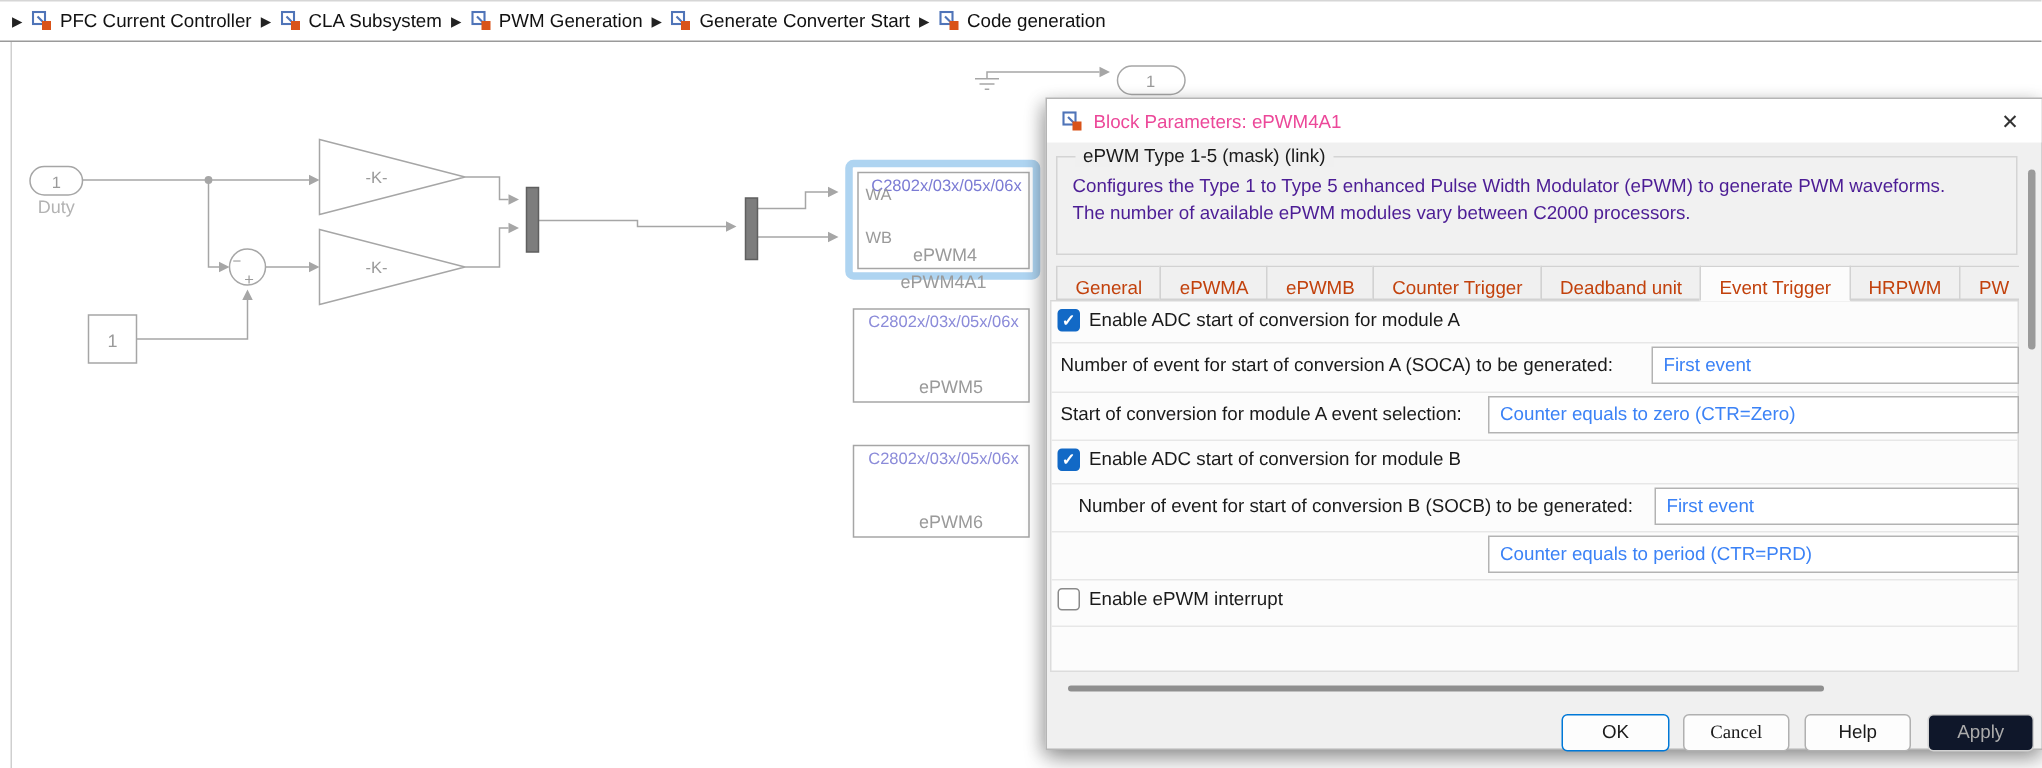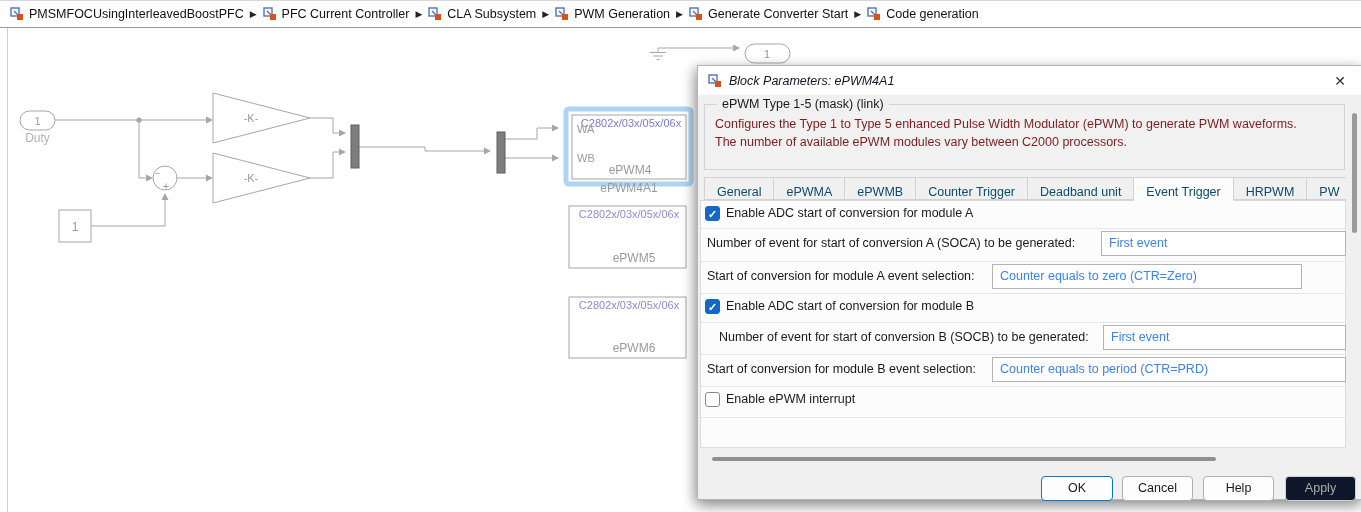--- a/index.html
+++ b/index.html
@@ -23,36 +23,36 @@
   .blk   { fill:#ffffff; stroke:#a6a6a6; }
   .ah    { fill:#a6a6a6; stroke:none; }
 
   
   .dialog { position:absolute; left:697px; top:65px; width:665px; height:435px;
             background:#f0f0f0; border:1px solid #b5b5b5; z-index:5;
             box-shadow:0 6px 14px rgba(0,0,0,.38), -4px 2px 10px rgba(0,0,0,.15);
             font-size:12.5px; color:#1a1a1a; }
   .titlebar { position:absolute; left:0; top:0; right:0; height:29px; background:#fff;
               display:flex; align-items:center; padding:0 10px; }
-  .titlebar .t { margin-left:7px; font-size:12.5px; color:#0f172a;font-style:italic; }
+  .titlebar .t { margin-left:7px; font-size:12.5px; color:#ec4899; }
   .closebtn { position:absolute; right:12px; top:6px; width:18px; height:18px;
               font-size:14px; color:#333; text-align:center; line-height:18px; cursor:pointer; }
 
   .groupbox { position:absolute; left:6px; top:38px; width:641px; height:66px;
               border:1px solid #d4d4d4; background:#f1f1f1; }
   .grouplegend { position:absolute; left:12px; top:-8px; background:#f0f0f0; padding:0 5px;
                  font-size:12.5px; color:#1a1a1a; }
   .groupdesc { position:absolute; left:10px; top:10px; right:8px; line-height:18px;
-               font-size:12.5px; color:#7f1d1d; }
+               font-size:12.5px; color:#4c1d95; }
 
   .tabstrip { position:absolute; left:6px; top:111px; width:642px; height:24px;
               display:flex; overflow:hidden; }
   .tab { flex:0 0 auto; padding:4px 12px; line-height:21px; height:23px; background:#f0f0f0;
          border:1px solid #d2d2d2; margin-left:-1px; white-space:nowrap; cursor:pointer;
-         font-size:12.5px; color:#0c4a6e; }
+         font-size:12.5px; color:#c2410c; }
   .tab:first-child { margin-left:0; }
   .tab.active { background:#fcfcfc; height:24px; border-bottom:1px solid #fcfcfc; z-index:2; position:relative; }
 
   .panel { position:absolute; left:2px; top:134px; width:646px; height:248px;
            background:#fcfcfc; border:1px solid #dcdcdc; border-top:1px solid #d7d7d7; }
   .sep { position:absolute; left:0; right:0; height:1px; background:#e7e7e7; }
   .rowlabel { position:absolute; height:25px; line-height:25px; white-space:nowrap;
               font-size:12.5px; color:#1a1a1a; }
   .combo { position:absolute; height:25px; background:#fff; border:1px solid #b3b3b3;
            line-height:23px; padding-left:7px; font-size:12.5px; color:#3b82f6;
@@ -64,21 +64,21 @@
 
   .vscroll { position:absolute; left:654px; top:47px; width:5px; height:120px;
              background:#9a9a9a; border-radius:3px; cursor:pointer; }
   .hscroll { position:absolute; left:14px; top:391px; width:504px; height:4px;
              background:#8f8f8f; border-radius:2px; cursor:pointer; }
 
   .btn { position:absolute; top:410px; height:25px; background:#fdfdfd;
          border:1px solid #b0b0b0; border-radius:4px; font-size:12.5px; color:#1a1a1a;
          text-align:center; line-height:23px; cursor:pointer; }
   .btn.ok     { left:343px; width:72px; border:1px solid #0078d7;text-align:center; }
-  .btn.cancel { left:424px; width:71px; }
+  .btn.cancel { left:424px; width:71px;font-family:Liberation Serif, serif; }
   .btn.help   { left:505px; width:71px; }
   .btn.apply  { left:587px; width:71px; background:#0f172a; border:1px solid #d2d2d2; color:#ababab; cursor:default; }
 </style>
 </head>
 <body>
 
 <svg class="diagram" width="1361" height="512" viewBox="0 0 1361 512">
 
   <polyline class="wire" points="55,120 206,120"></polyline>
   <polyline class="wire" points="139,120 139,178 146,178"></polyline>
@@ -143,28 +143,20 @@
     <line class="wire" x1="653" y1="56" x2="663" y2="56"></line>
     <line class="wire" x1="656.5" y1="59.5" x2="659.5" y2="59.5"></line>
   </g>
   <rect class="blk" x="745" y="44" width="45" height="19" rx="9.5"></rect>
   <text class="dtext" x="767" y="58" font-size="11" text-anchor="middle">1</text>
 </svg>
 
 <div class="canvas-border"></div>
 
 <div class="crumbbar">
-  <span class="crumb">
-    <svg class="bicon" viewBox="0 0 14 14">
-        <rect x="1" y="1" width="8" height="8" fill="none" stroke="#4f74b8" stroke-width="1.4"></rect>
-        <line x1="4" y1="4" x2="8.5" y2="8.5" stroke="#4f74b8" stroke-width="1.4"></line>
-        <rect x="7" y="7" width="6" height="6" fill="#d95319"></rect>
-      </svg>
-    <span>PMSMFOCUsingInterleavedBoostPFC</span>
-  </span>
   <span class="crumb-sep">▶</span>
   <span class="crumb">
     <svg class="bicon" viewBox="0 0 14 14">
         <rect x="1" y="1" width="8" height="8" fill="none" stroke="#4f74b8" stroke-width="1.4"></rect>
         <line x1="4" y1="4" x2="8.5" y2="8.5" stroke="#4f74b8" stroke-width="1.4"></line>
         <rect x="7" y="7" width="6" height="6" fill="#d95319"></rect>
       </svg>
     <span>PFC Current Controller</span>
   </span>
   <span class="crumb-sep">▶</span>
@@ -244,29 +236,28 @@
     <div class="sep" style="top:185px"></div>
     <div class="sep" style="top:216px"></div>
 
     <div class="cb checked" style="left:4px; top:5px">✓</div>
     <div class="rowlabel" style="left:25px; top:0px">Enable ADC start of conversion for module A</div>
 
     <div class="rowlabel" style="left:6px; top:30px">Number of event for start of conversion A (SOCA) to be generated:</div>
     <div class="combo" style="left:400px; top:30px; width:245px">First event</div>
 
     <div class="rowlabel" style="left:6px; top:63px">Start of conversion for module A event selection:</div>
-    <div class="combo" style="left:291px; top:63px; width:310px">Counter equals to zero (CTR=Zero)</div>
+    <div class="combo" style="left:291px; top:63px; width:354px">Counter equals to zero (CTR=Zero)</div>
 
     <div class="cb checked" style="left:4px; top:98px">✓</div>
     <div class="rowlabel" style="left:25px; top:93px">Enable ADC start of conversion for module B</div>
 
     <div class="rowlabel" style="left:18px; top:124px">Number of event for start of conversion B (SOCB) to be generated:</div>
     <div class="combo" style="left:402px; top:124px; width:243px">First event</div>
 
-    <div class="rowlabel" style="left:6px; top:156px">Start of conversion for module B event selection:</div>
     <div class="combo" style="left:291px; top:156px; width:354px">Counter equals to period (CTR=PRD)</div>
 
     <div class="cb unchecked" style="left:4px; top:191px"></div>
     <div class="rowlabel" style="left:25px; top:186px">Enable ePWM interrupt</div>
   </div>
 
   <div class="vscroll"></div>
   <div class="hscroll"></div>
 
   <div class="btn ok">OK</div>

